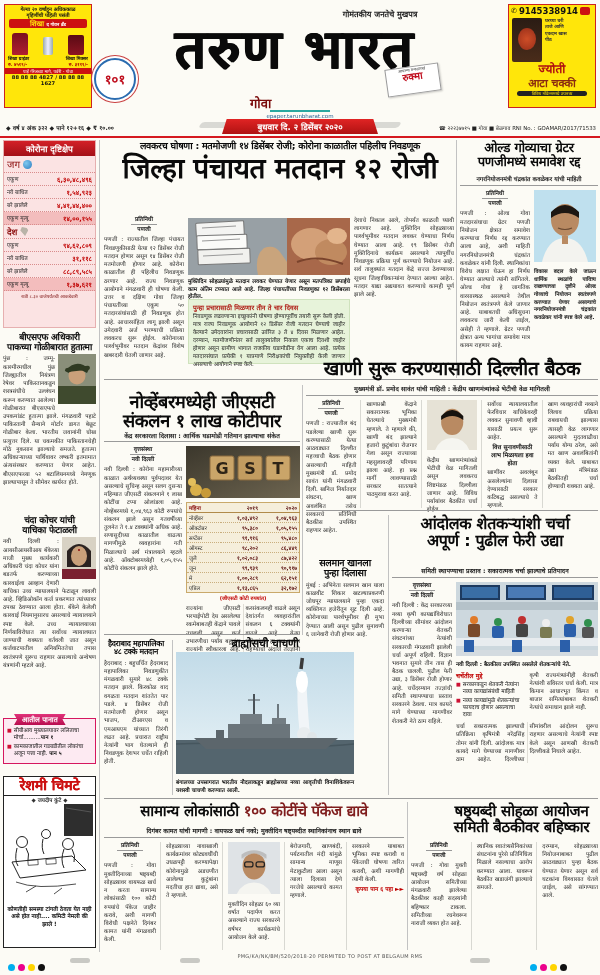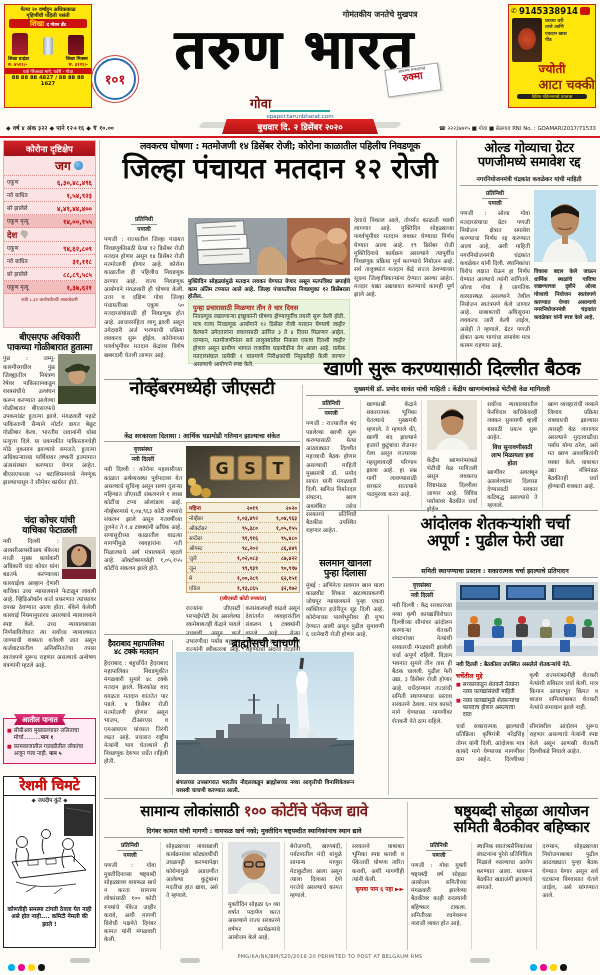--- a/index.html
+++ b/index.html
@@ -73,21 +73,21 @@
         <div style="position:absolute;left:6px;top:10px;width:18px;height:22px;background:radial-gradient(circle,#e8552a,#a8301a);border-radius:50%;opacity:.85;"></div>
       </div>
       <div style="font-size:4.8px;line-height:1.35;font-weight:bold;color:#333;">
         <span>घरच्या घरी</span><br>
         <span>ताजे आणि</span><br>
         <span>एकदम खास</span><br>
         <span>पीठ</span>
       </div>
     </div>
     <div style="text-align:center;color:#b01010;font-weight:bold;font-size:12px;line-height:1;">ज्योती</div>
-    <div style="text-align:right;color:#8a2a10;font-weight:bold;font-size:13px;">आटा चक्की</div>
+    <div style="text-align:center;color:#8a2a10;font-weight:bold;font-size:11px;">आटा चक्की</div>
     <div style="text-align:center;font-size:4.2px;background:#222;color:#ffe60a;margin:1px 8px;border-radius:4px;">विविध मॉडेल्समध्ये उपलब्ध</div>
   </div>
 
   <div class="abs" style="left:295px;top:8px;width:170px;text-align:center;font-size:8px;font-weight:bold;color:#222;">गोमंतकीय जनतेचे मुखपत्र</div>
 
   <div class="abs" style="left:110px;top:18px;width:380px;text-align:center;font-size:54px;font-weight:bold;color:#0a0a0a;line-height:1.18;letter-spacing:2px;text-shadow:0.8px 0 #0a0a0a,-0.8px 0 #0a0a0a;">
     <span>तरुण भारत</span><span style="font-size:8px;vertical-align:bottom;text-shadow:none;">®</span>
   </div>
 
   <div class="abs" style="left:94px;top:58px;width:38px;height:38px;border-radius:50%;background:#fff;border:2px solid #2b6cb0;box-shadow:0 0 0 2px #fff,0 0 0 3px #c94040;display:flex;align-items:center;justify-content:center;">
@@ -111,21 +111,21 @@
     </div>
     <div class="abs" style="left:410px;top:3px;width:186px;text-align:right;font-size:5.4px;color:#222;">☎ २२२३४७१५ ■ गोवा ■ बेळगाव RNI No. : GOAMAR/2017/71533</div>
   </div>
   <div class="abs" style="left:0;top:136px;width:600px;height:1.5px;background:#d51920;"></div>
 
   <div class="rule-v" style="left:99px;top:140px;height:812px;"></div>
 
   <div class="abs" style="left:3px;top:140px;width:93px;height:188px;background:#fbe3e3;border:1px solid #e6b0b0;box-sizing:border-box;">
     <div style="background:linear-gradient(#d32027,#a31118);color:#fff;font-weight:bold;font-size:8.5px;text-align:center;padding:2px 0;">कोरोना दृष्टिक्षेप</div>
     <div style="display:flex;align-items:center;gap:3px;padding:1px 3px;border-bottom:1px dotted #d98c8c;">
-      <span style="font-size:12px;font-weight:bold;color:#8a0a0a;margin-left:48px;">जग</span>
+      <span style="font-size:10px;font-weight:normal;color:#8a0a0a;">जग</span>
       <span style="width:9px;height:9px;border-radius:50%;background:radial-gradient(circle at 35% 35%,#7ec8ef,#2b7cc0);display:inline-block;"></span>
     </div>
     <div class="corona-row">
         <span class="lab">एकूण</span>
         <span class="val">६,३०,४८,४९६</span>
       </div>
     <div class="corona-row">
         <span class="lab">नवे बाधित</span>
         <span class="val">१,५४,९२३</span>
       </div>
@@ -289,22 +289,23 @@
       <rect width="62" height="72" fill="#bfe0ee"></rect>
       <ellipse cx="31" cy="30" rx="14" ry="16" fill="#b98a62"></ellipse>
       <path d="M17 22 Q31 8 45 22 L45 28 Q31 18 17 28 Z" fill="#1d1712"></path>
       <path d="M24 38 Q31 41 38 38" stroke="#6b4a32" stroke-width="1.2" fill="none"></path>
       <path d="M8 72 Q14 48 31 48 Q48 48 54 72 Z" fill="#f3f3ef"></path>
       <rect x="28" y="46" width="6" height="8" fill="#b98a62"></rect>
     </svg>
     <div class="jtxt" style="font-size:5.4px;font-weight:bold;margin-top:2px;">विकास बदल केले जाऊन धार्मिक स्थळांचे पावित्र्य राखण्याच्या दृष्टीने ओल्ड गोव्याचे नियोजन स्वतंत्रपणे करण्यात येणार असल्याचे नगरनियोजनमंत्री चंद्रकांत कवळेकर यांनी स्पष्ट केले आहे.</div>
   </div>
 
-  <div class="abs hl" style="left:104px;top:378px;width:196px;font-size:18px;">
+  <div class="abs hl" style="left:104px;top:392px;width:196px;font-size:18px;">
     <span>नोव्हेंबरमध्येही जीएसटी</span><br>
+    <span>संकलन १ लाख कोटीपार</span>
   </div>
   <div class="abs subhead" style="left:104px;top:431px;width:196px;font-size:6.4px;">केंद्र सरकारला दिलासा : आर्थिक घडामोडी गतिमान झाल्याचा संकेत</div>
   <div class="rule-h" style="left:104px;top:441px;width:196px;"></div>
 
   <div class="abs" style="left:104px;top:446px;width:78px;">
     <div class="byl"><span>वृत्तसंस्था</span><span class="thin"></span><span>नवी दिल्ली</span></div>
     <div class="jtxt">नवी दिल्ली : कोरोना महामारीच्या काळात अर्थव्यवस्था पूर्वपदावर येत असल्याचे सुचिन्ह असून सलग दुसऱ्या महिन्यात जीएसटी संकलनाने १ लाख कोटींचा टप्पा ओलांडला आहे. नोव्हेंबरमध्ये १,०४,९६३ कोटी रुपयांचे संकलन झाले असून गतवर्षीच्या तुलनेत ते १.४ टक्क्यांनी अधिक आहे. सणासुदीच्या काळातील वाढत्या मागणीमुळे व्यवहारांना गती मिळाल्याचे अर्थ मंत्रालयाने म्हटले आहे. ऑक्टोबरमध्येही १,०५,१५५ कोटींचे संकलन झाले होते.</div>
   </div>
 
   <div class="abs" style="left:186px;top:446px;width:114px;">

